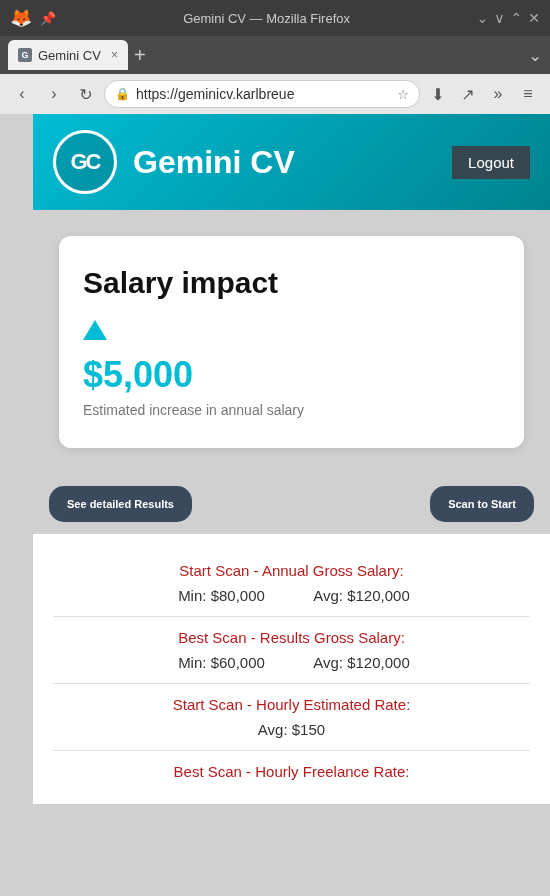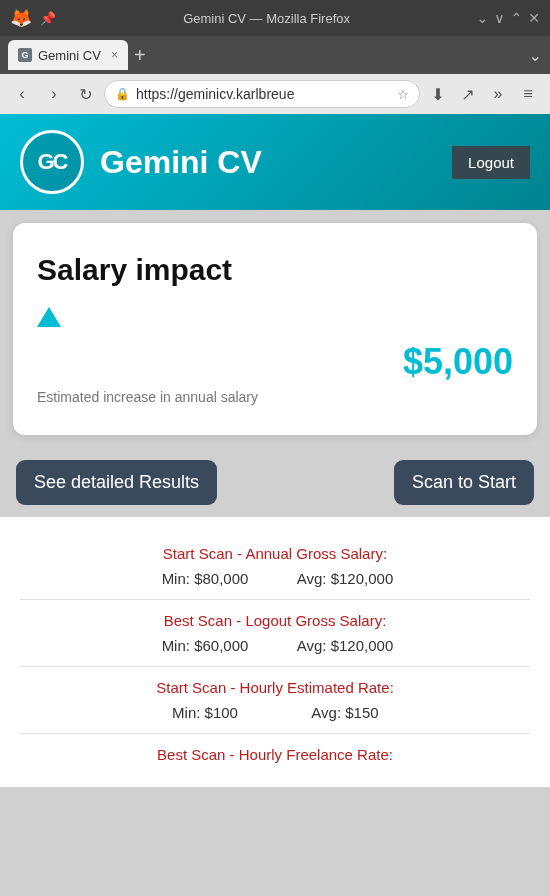--- a/index.html
+++ b/index.html
@@ -141,20 +141,21 @@
     .nav-right-btns {
       display: flex;
       gap: 2px;
     }
 
     
     .page {
       background: #d0d0d0;
       height: calc(896px - 36px - 38px - 40px);
       overflow-y: auto;
+      padding-left: 33px;
     }
 
     
     .header {
       background: linear-gradient(135deg, #00bcd4, #00838f);
       padding: 16px 20px;
       display: flex;
       align-items: center;
       gap: 16px;
     }
@@ -192,21 +193,21 @@
       padding: 8px 16px;
       border-radius: 1px;
       font-size: 15px;
       cursor: pointer;
     }
 
     
     .card {
       background: white;
       border-radius: 12px;
-      margin: 13px;
+      margin: 26px;
       padding: 30px 24px;
       box-shadow: 0 2px 8px rgba(0,0,0,0.1);
     }
     .card-title {
       font-size: 30px;
       font-weight: bold;
       color: #111;
       margin-bottom: 20px;
     }
     .triangle-up {
@@ -214,43 +215,43 @@
       height: 0;
       border-left: 12px solid transparent;
       border-right: 12px solid transparent;
       border-bottom: 20px solid #00bcd4;
       margin-bottom: 14px;
     }
     .salary-amount {
       font-size: 36px;
       font-weight: bold;
       color: #00bcd4;
-      text-align: right;
+      text-align: left;
       margin-bottom: 6px;
     }
     .salary-label {
       font-size: 14px;
       color: #777;
       text-align: left;
     }
 
     
     .action-bar {
       display: flex;
       justify-content: space-between;
       padding: 12px 16px;
       background: #d0d0d0;
     }
     .action-btn {
       padding: 12px 18px;
-      font-size: 18px;
+      font-size: 11px;
       border: none;
-      border-radius: 9px;
-      cursor: pointer;
-      font-weight: 400;
+      border-radius: 15px;
+      cursor: pointer;
+      font-weight: 700;
     }
     .btn-details {
       background: #3a4a5c;
       color: white;
     }
     .btn-back {
       background: #3a4a5c;
       color: white;
     }
 
@@ -354,31 +355,30 @@
   <div class="results-section">
 
     <div class="result-group-title">Start Scan - Annual Gross Salary:</div>
     <div class="result-row">
       <span>Min: $80,000</span>
       <span>Avg: $120,000</span>
     </div>
 
     <div class="divider"></div>
 
-    <div class="result-group-title">Best Scan - Logout Gross Salary:</div>
+    <div class="result-group-title">Best Scan - Results Gross Salary:</div>
     <div class="result-row">
       <span>Min: $60,000</span>
       <span>Avg: $120,000</span>
     </div>
 
     <div class="divider"></div>
 
     <div class="result-group-title">Start Scan - Hourly Estimated Rate:</div>
     <div class="result-row">
-      <span>Min: $100</span>
       <span>Avg: $150</span>
     </div>
 
     <div class="divider"></div>
 
     <div class="result-group-title">Best Scan - Hourly Freelance Rate:</div>
 
   </div>
 
 </div>

